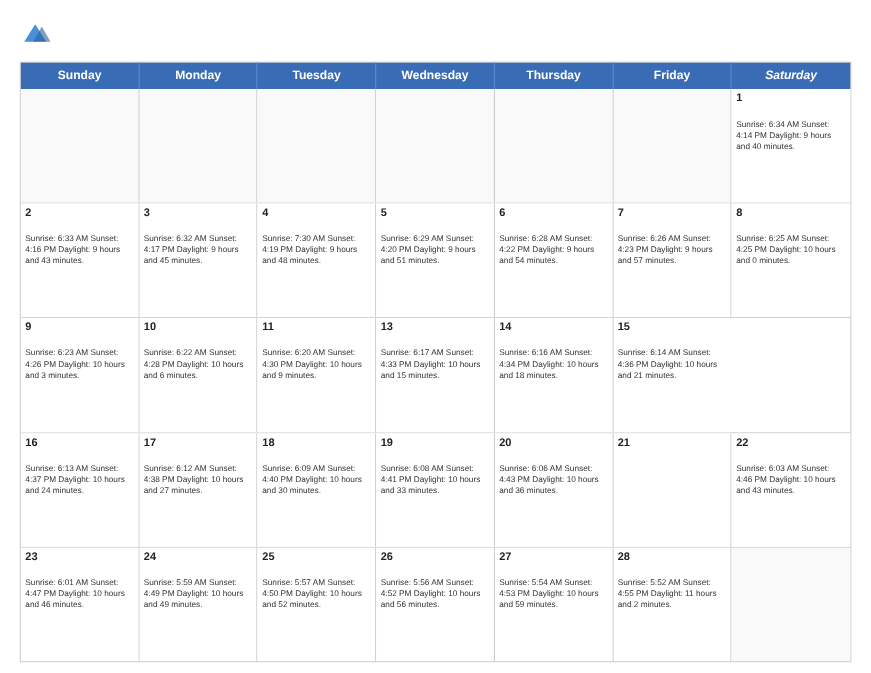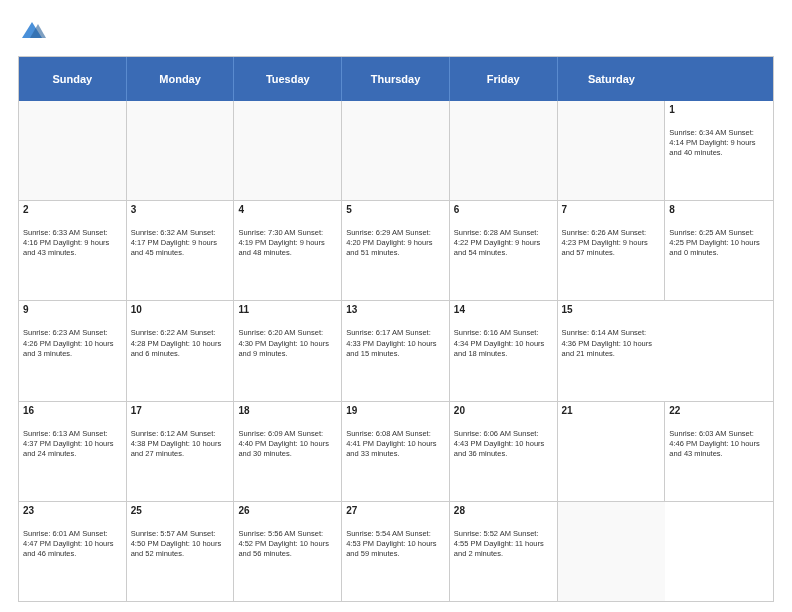--- a/index.html
+++ b/index.html
@@ -64,25 +64,25 @@
     }
     .cal-header {
       display: grid;
       grid-template-columns: repeat(7, 1fr);
       background: #3a6bb5;
     }
     .cal-header-cell {
       color: #fff;
       font-size: 11px;
       font-weight: bold;
-      padding: 16px 4px;
+      padding: 6px 4px;
       text-align: center;
       border-right: 1px solid #5a8bcf;
     }
-    .cal-header-cell:last-child { border-right: none; }
+    .cal-header-cell:last-child { border-right: none; font-style: italic; }
     .cal-body {
       flex: 1;
       display: flex;
       flex-direction: column;
     }
     .cal-row {
       display: grid;
       grid-template-columns: repeat(7, 1fr);
       flex: 1;
       border-bottom: 1px solid #ccc;
@@ -132,20 +132,21 @@
       <h1></h1>
       <h2></h2>
     </div>
   </div>
 
   <div class="calendar">
     <div class="cal-header">
     <div class="cal-header-cell">Sunday</div>
         <div class="cal-header-cell">Monday</div>
         <div class="cal-header-cell">Tuesday</div>
+        <div class="cal-header-cell">Wednesday</div>
         <div class="cal-header-cell">Thursday</div>
         <div class="cal-header-cell">Friday</div>
         <div class="cal-header-cell">Saturday</div>
       </div>
     <div class="cal-body">
     <div class="cal-row">
           <div class="cal-cell empty"></div>
           <div class="cal-cell empty"></div>
           <div class="cal-cell empty"></div>
           <div class="cal-cell empty"></div>
@@ -282,20 +283,26 @@
           </div>
         </div>
         <div class="cal-row">
           <div class="cal-cell">
             <span class="day-num">23</span>
             <div class="day-info">Sunrise: 6:01 AM
 Sunset: 4:47 PM
 Daylight: 10 hours and 46 minutes.</div>
           </div>
           <div class="cal-cell">
+            <span class="day-num">24</span>
+            <div class="day-info">Sunrise: 5:59 AM
+Sunset: 4:49 PM
+Daylight: 10 hours and 49 minutes.</div>
+          </div>
+          <div class="cal-cell">
             <span class="day-num">25</span>
             <div class="day-info">Sunrise: 5:57 AM
 Sunset: 4:50 PM
 Daylight: 10 hours and 52 minutes.</div>
           </div>
           <div class="cal-cell">
             <span class="day-num">26</span>
             <div class="day-info">Sunrise: 5:56 AM
 Sunset: 4:52 PM
 Daylight: 10 hours and 56 minutes.</div>

